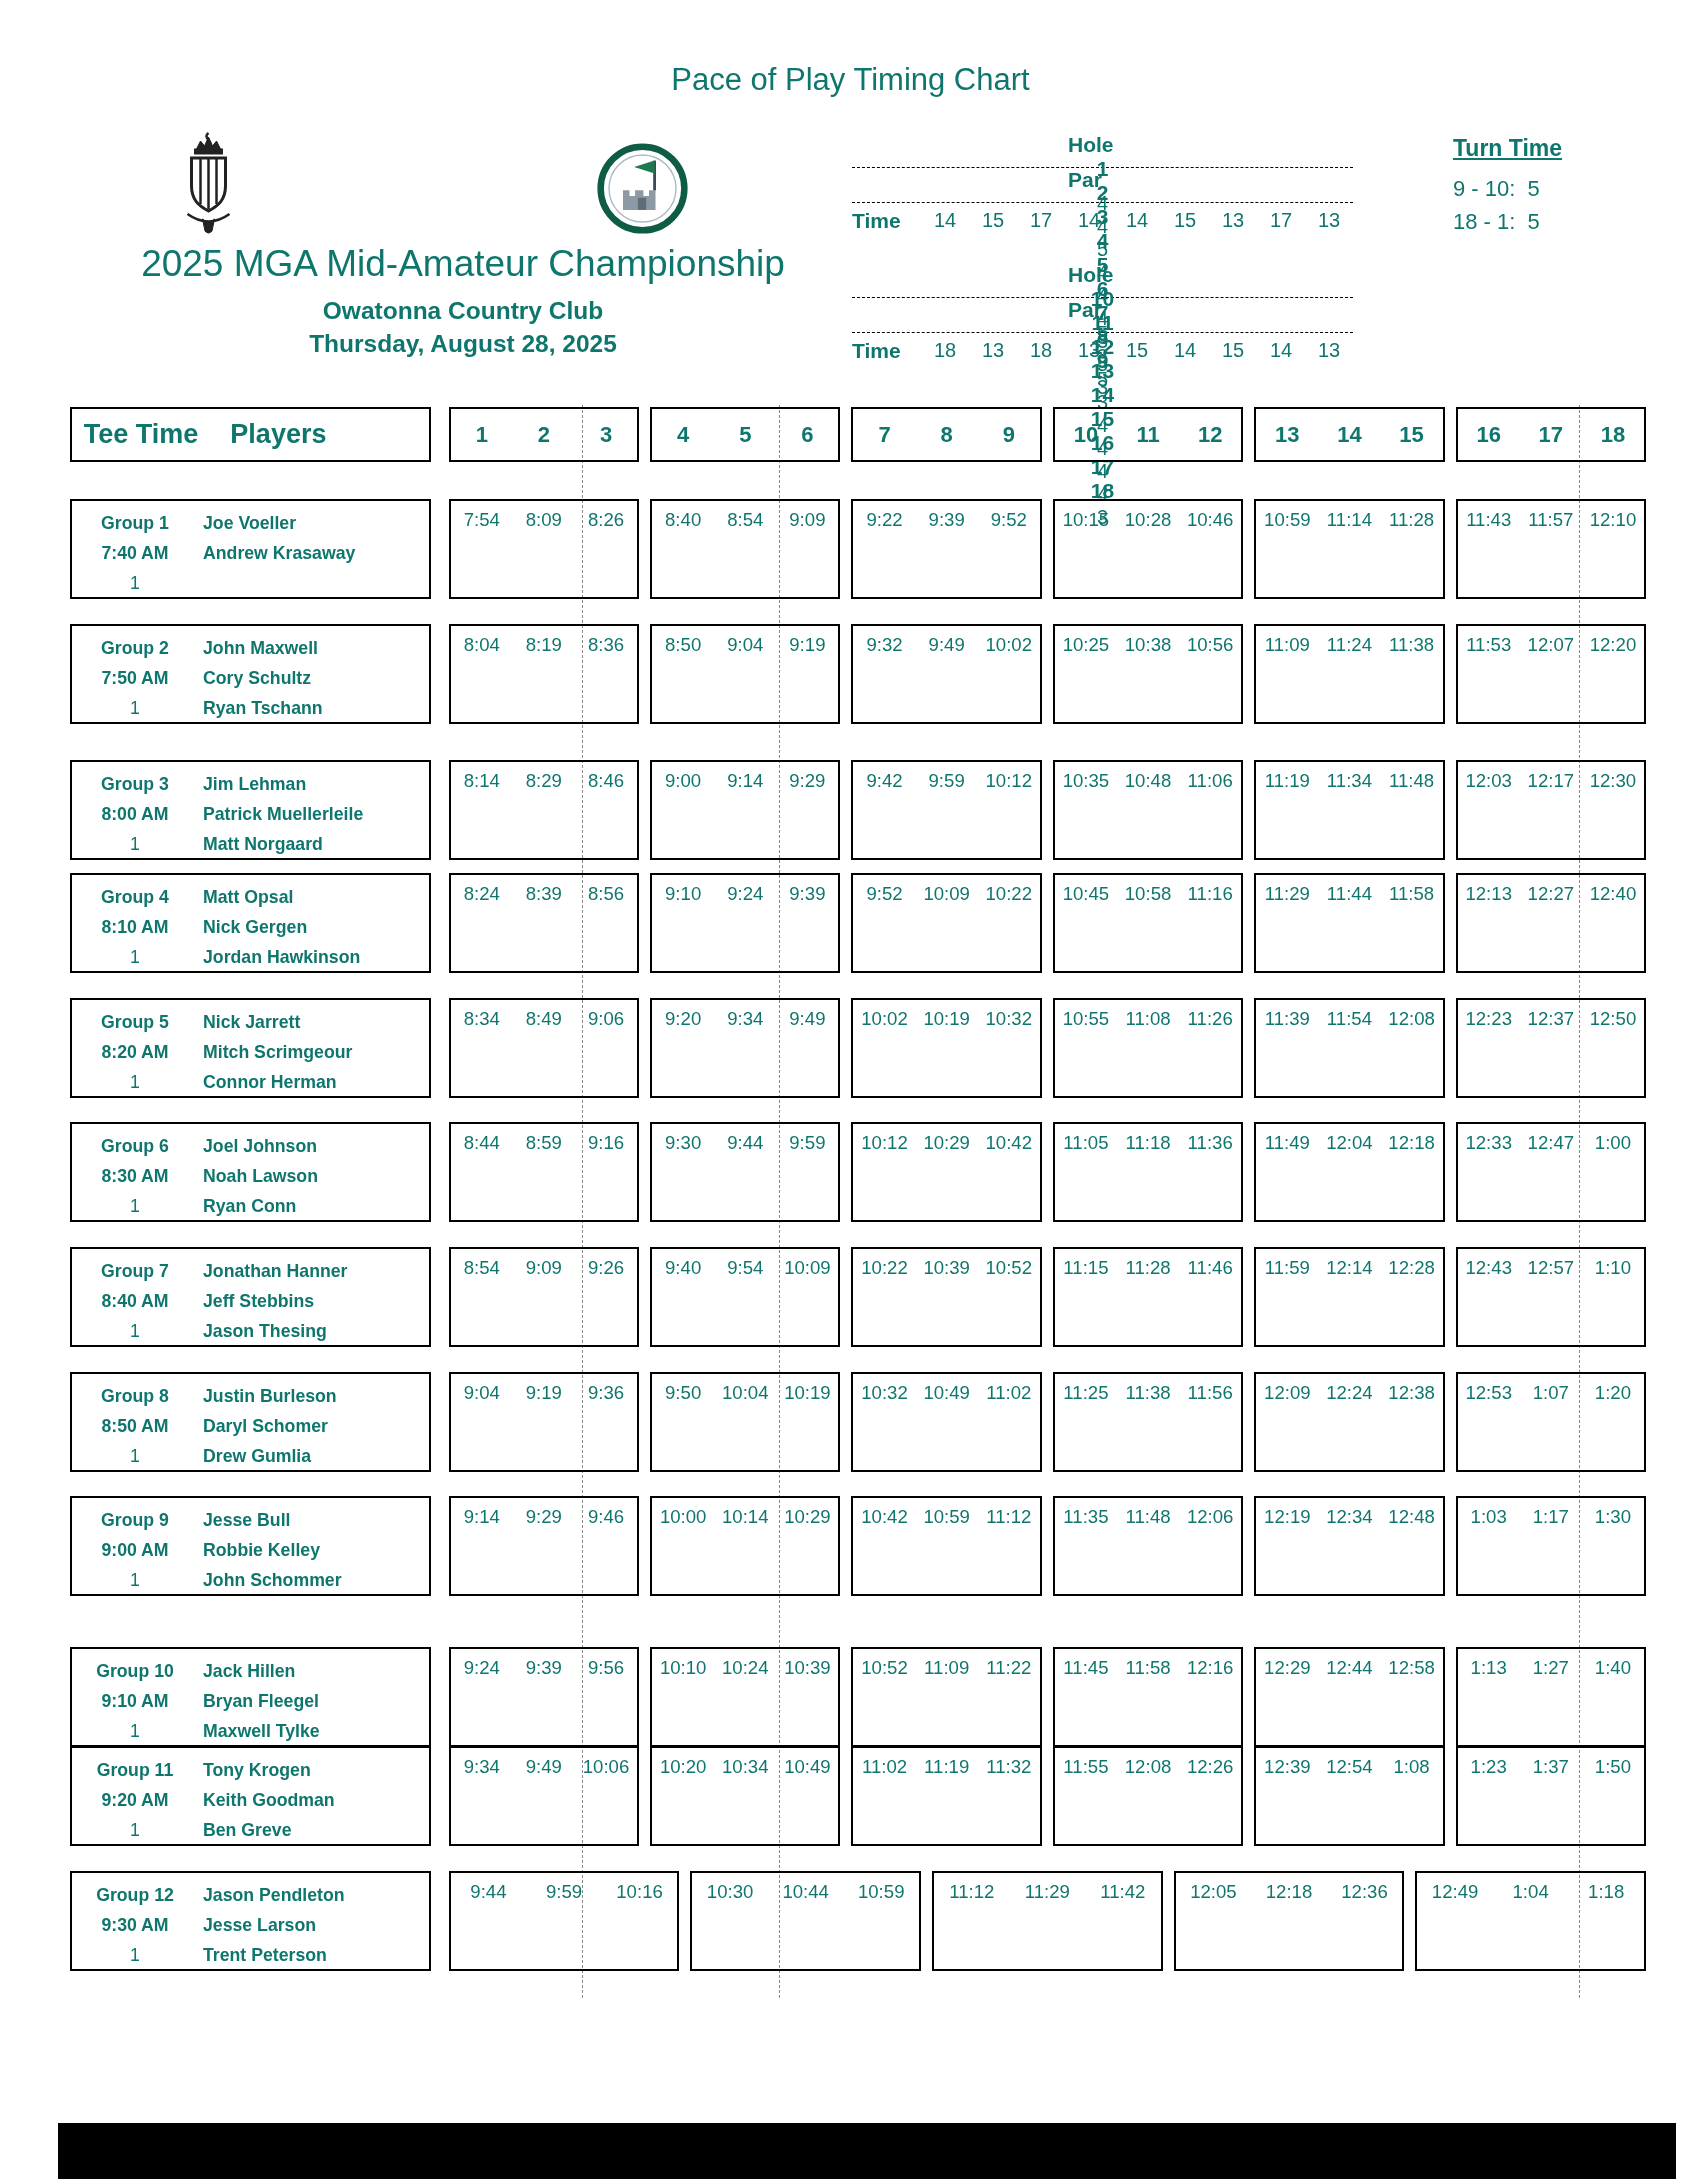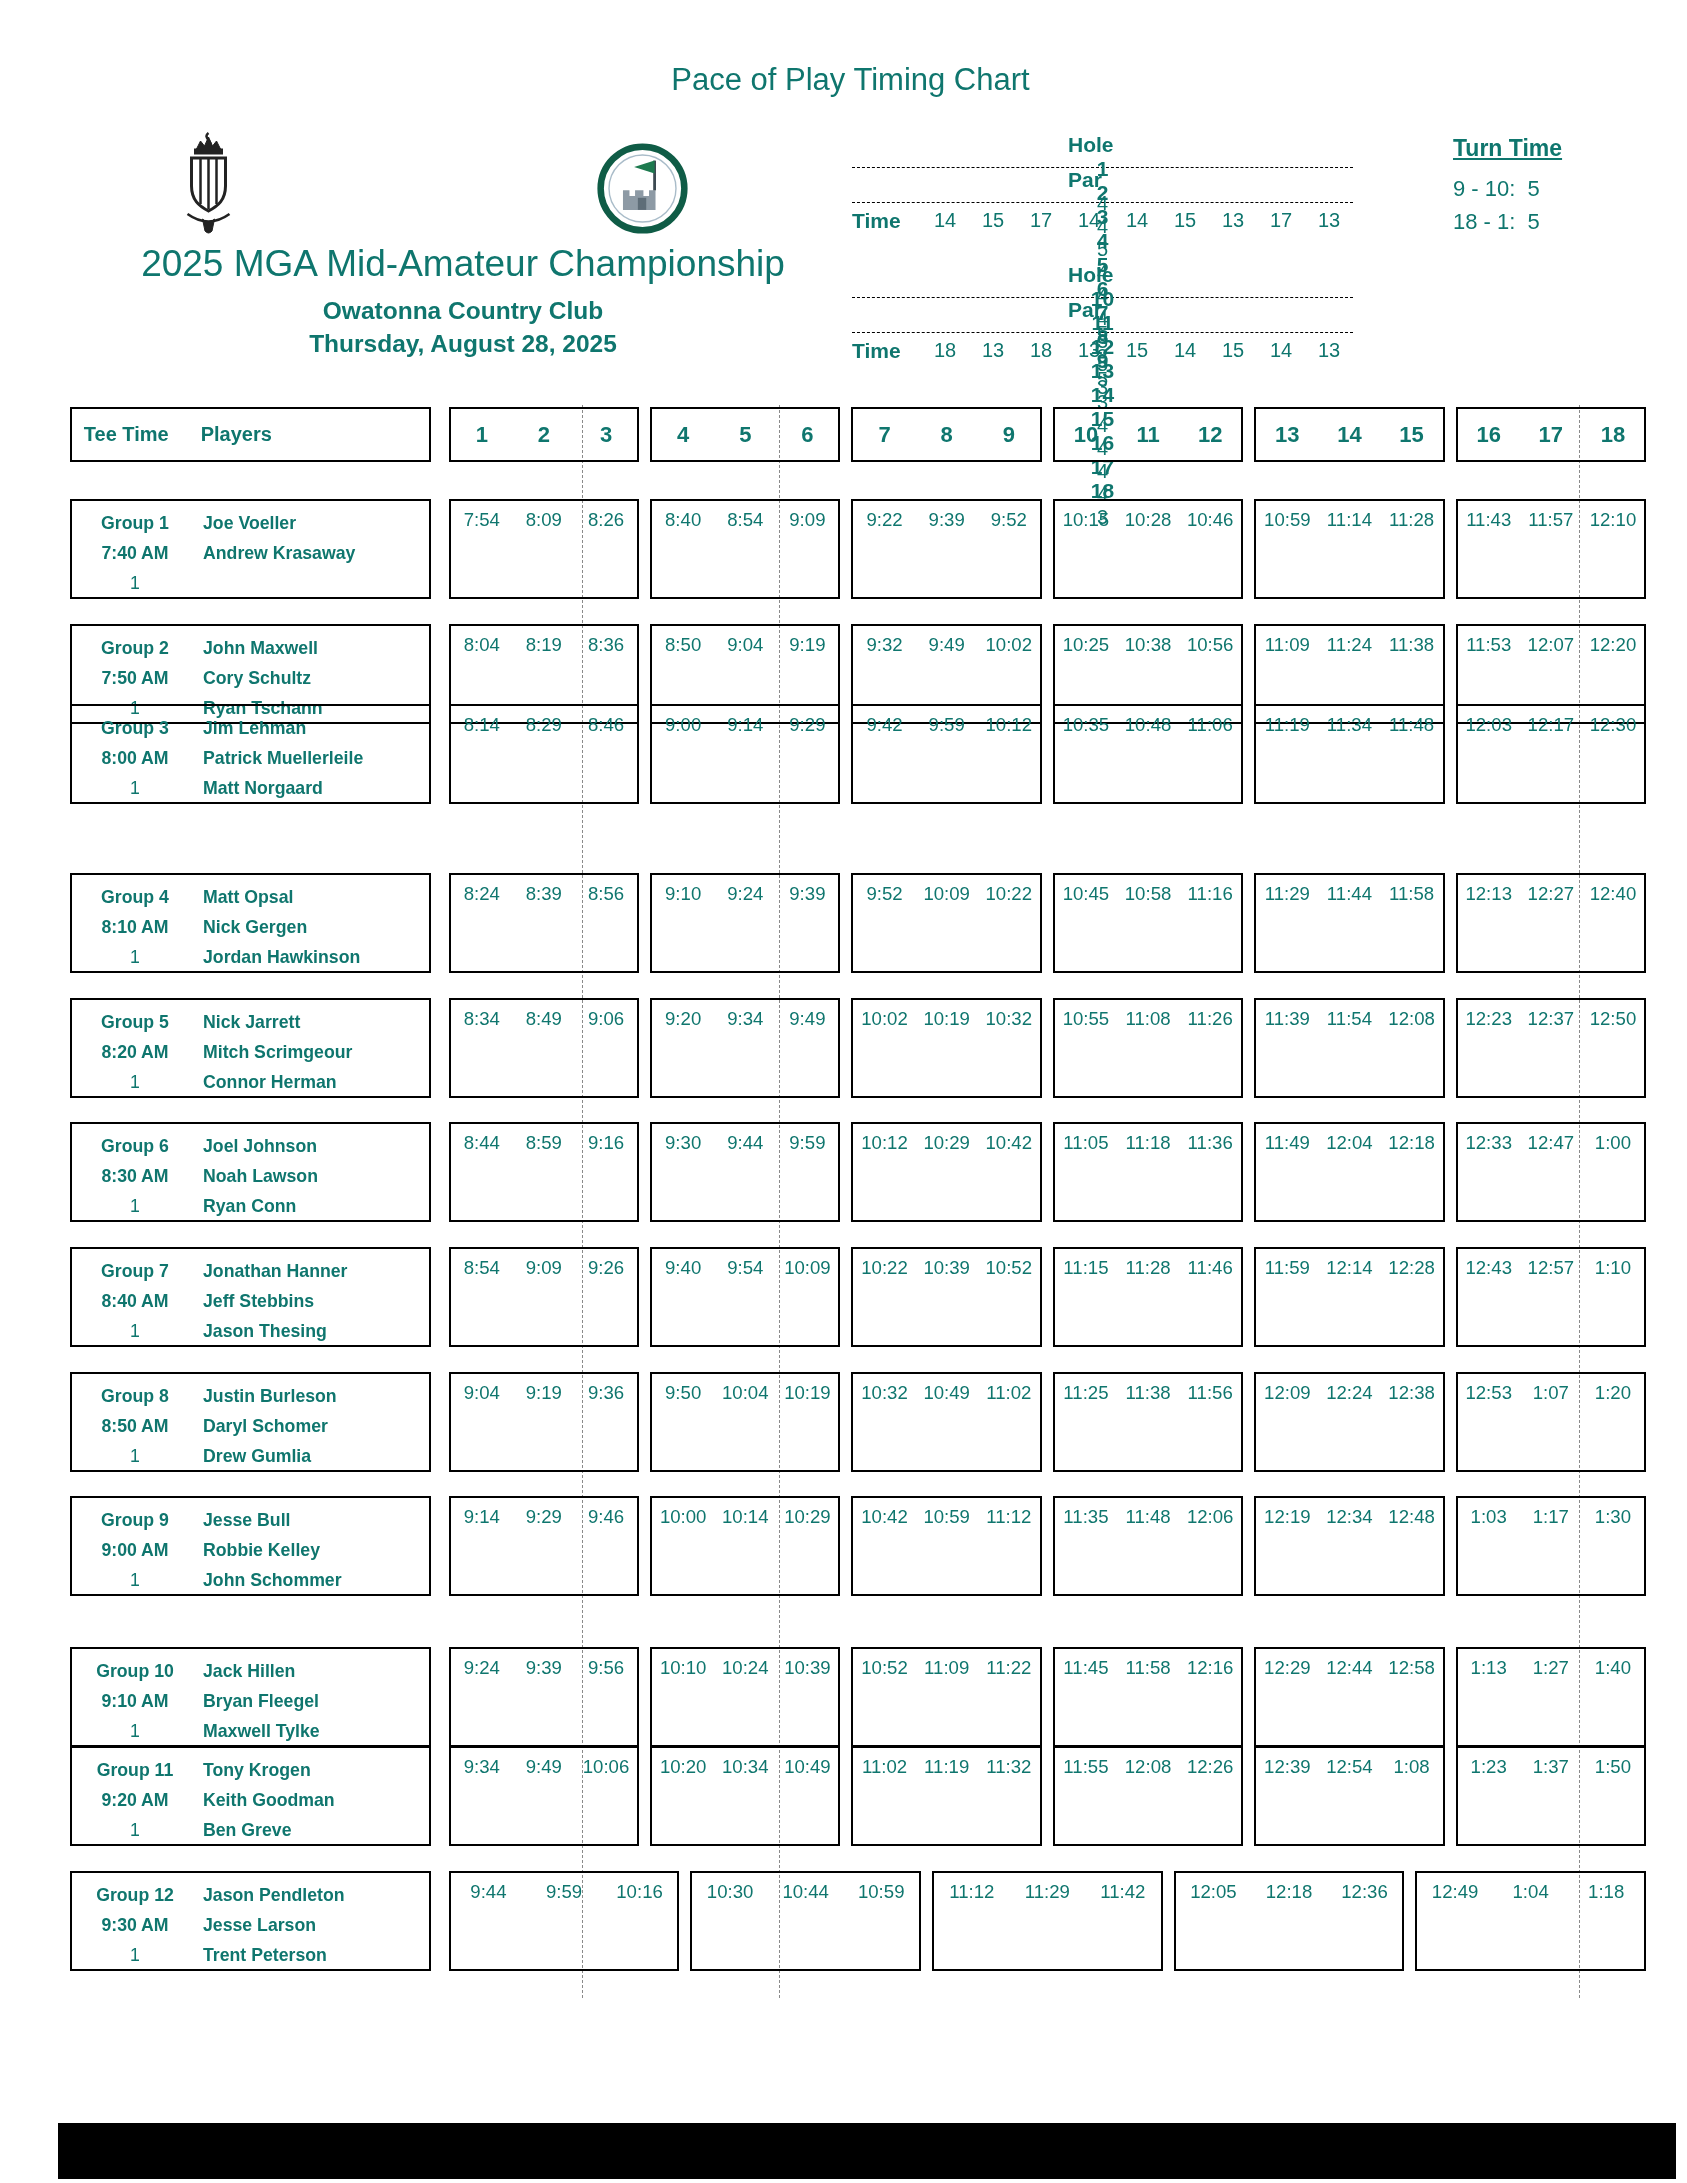--- a/index.html
+++ b/index.html
@@ -28,21 +28,21 @@
   .tt-line { font-size:22px; line-height:33px; white-space:pre; }
 
   .vline { position:absolute; top:405px; height:1593px; width:0; border-left:1.7px dashed #8a8a8a; }
 
   .row { position:absolute; left:46px; width:1576px; display:flex; gap:11px; }
   .left-box { width:361px; flex:none; margin-right:6.7px; border:2.5px solid #000; }
   .section { flex:1; border:2.5px solid #000; display:flex; }
   .tcol { flex:1; text-align:center; }
 
   .header-row { top:407px; height:55px; }
-  .head-left { display:flex; align-items:center; padding-left:11.8px; font-size:20px; font-weight:bold; }
+  .head-left { display:flex; align-items:center; padding-left:11.8px; font-size:27px; font-weight:bold; }
   .players-label { margin-left:32px; }
   .header-row .section { align-items:center; }
   .hdr-num { font-weight:bold; font-size:22px; }
 
   .group-row { height:100px; }
   .group-row .left-box { display:flex; padding:6.7px 5px 0 5px; }
   .g-col-a { width:116px; text-align:center; }
   .g-col-a > div { line-height:30px; }
   .g-label, .g-time { font-weight:bold; font-size:17.7px; }
   .g-start { font-size:17.7px; }
@@ -298,21 +298,21 @@
           <div class="tcol time-val">11:09</div>
           <div class="tcol time-val">11:24</div>
           <div class="tcol time-val">11:38</div>
         </div>
         <div class="section time-section">
           <div class="tcol time-val">11:53</div>
           <div class="tcol time-val">12:07</div>
           <div class="tcol time-val">12:20</div>
         </div>
       </div>
-      <div class="row group-row" style="top: 704px;">
+      <div class="row group-row" style="top: 760px; justify-content: center;">
         <div class="left-box">
           <div class="g-col-a">
             <div class="g-label">Group 3</div>
             <div class="g-time">8:00 AM</div>
             <div class="g-start">1</div>
           </div>
           <div class="g-col-b">
             <div class="g-player">Jim Lehman</div>
             <div class="g-player">Patrick Muellerleile</div>
             <div class="g-player">Matt Norgaard</div>

